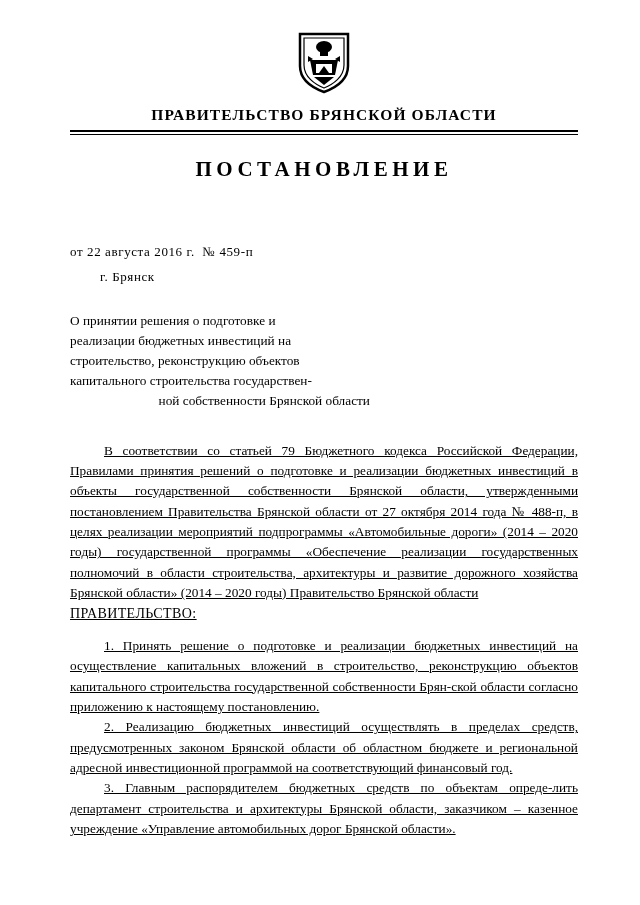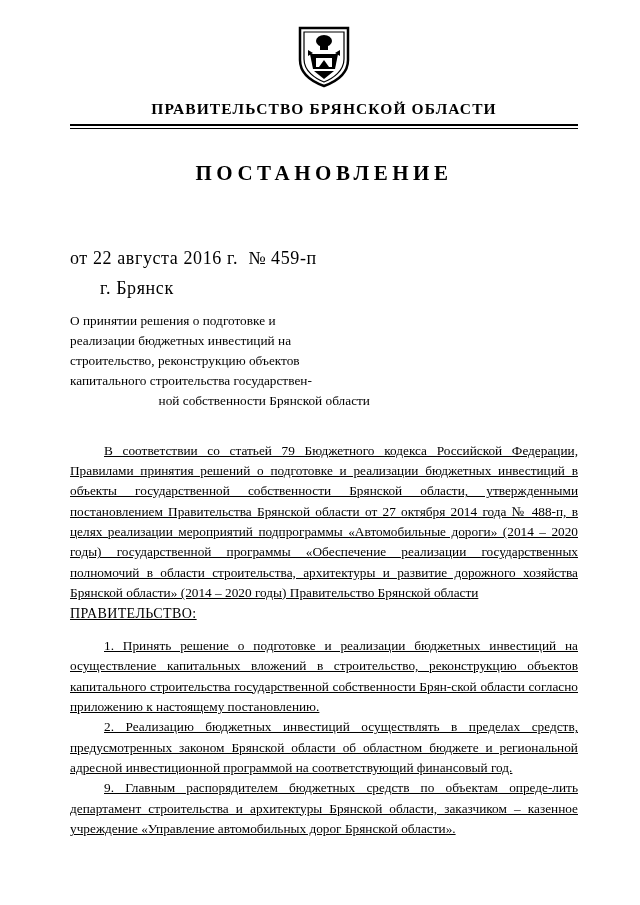--- a/index.html
+++ b/index.html
@@ -12,21 +12,21 @@
     height: 905px;
     font-family: "Liberation Serif", serif;
     color: #000000;
     position: relative;
     overflow: hidden;
   }
   .page {
     width: 640px;
     height: 905px;
     box-sizing: border-box;
-    padding: 20px 62px 0 70px;
+    padding: 26px 62px 0 70px;
     position: relative;
   }
 
   
   .emblem-wrap {
     display: flex;
     justify-content: center;
     margin-top: 4px;
     margin-bottom: 12px;
   }
@@ -53,38 +53,38 @@
     border-top: 2px solid #000;
     border-bottom: 1px solid #000;
     height: 2px;
     box-sizing: content-box;
   }
   .doc-kind {
     text-align: center;
     font-size: 21px;
     letter-spacing: 4.5px;
     font-weight: bold;
-    margin-top: 32px;
+    margin-top: 22px;
   }
 
   
   .meta {
     margin-top: 62px;
-    font-size: 18px;
+    font-size: 13px;
     letter-spacing: 0.6px;
   }
   .meta .line1 { white-space: pre; }
   .meta .line2 {
     margin-top: 9px;
     padding-left: 30px;
   }
 
   
   .subject {
-    margin-top: 12px;
+    margin-top: 26px;
     width: 300px;
     font-size: 13.3px;
     line-height: 1.5;
     text-align: justify;
   }
   .subject div { text-align: justify; }
   .subject div.last { text-align: right; }
 
   
   .body {
@@ -149,16 +149,16 @@
     <div>капитального строительства государствен-</div>
     <div class="last">ной собственности Брянской области</div>
   </div>
 
   <div class="body">
     <p>В соответствии со статьей 79 Бюджетного кодекса Российской Федерации, Правилами принятия решений о подготовке и реализации бюджетных инвестиций в объекты государственной собственности Брянской области, утвержденными постановлением Правительства Брянской области от 27 октября 2014 года № 488-п, в целях реализации мероприятий подпрограммы «Автомобильные дороги» (2014 – 2020 годы) государственной программы «Обеспечение реализации государственных полномочий в области строительства, архитектуры и развитие дорожного хозяйства Брянской области» (2014 – 2020 годы) Правительство Брянской области</p>
     <p class="postanovlyaet">ПРАВИТЕЛЬСТВО:</p>
     <div class="gap"></div>
     <p>1. Принять решение о подготовке и реализации бюджетных инвестиций на осуществление капитальных вложений в строительство, реконструкцию объектов капитального строительства государственной собственности Брян-ской области согласно приложению к настоящему постановлению.</p>
     <p>2. Реализацию бюджетных инвестиций осуществлять в пределах средств, предусмотренных законом Брянской области об областном бюджете и региональной адресной инвестиционной программой на  соответствующий финансовый год.</p>
-    <p>9. Главным распорядителем бюджетных средств по объектам опреде-лить департамент строительства и архитектуры Брянской области, заказчиком – казенное учреждение «Управление автомобильных дорог Брянской области».</p>
+    <p>3. Главным распорядителем бюджетных средств по объектам опреде-лить департамент строительства и архитектуры Брянской области, заказчиком – казенное учреждение «Управление автомобильных дорог Брянской области».</p>
   </div>
 
 </div>
 
 </body></html>

